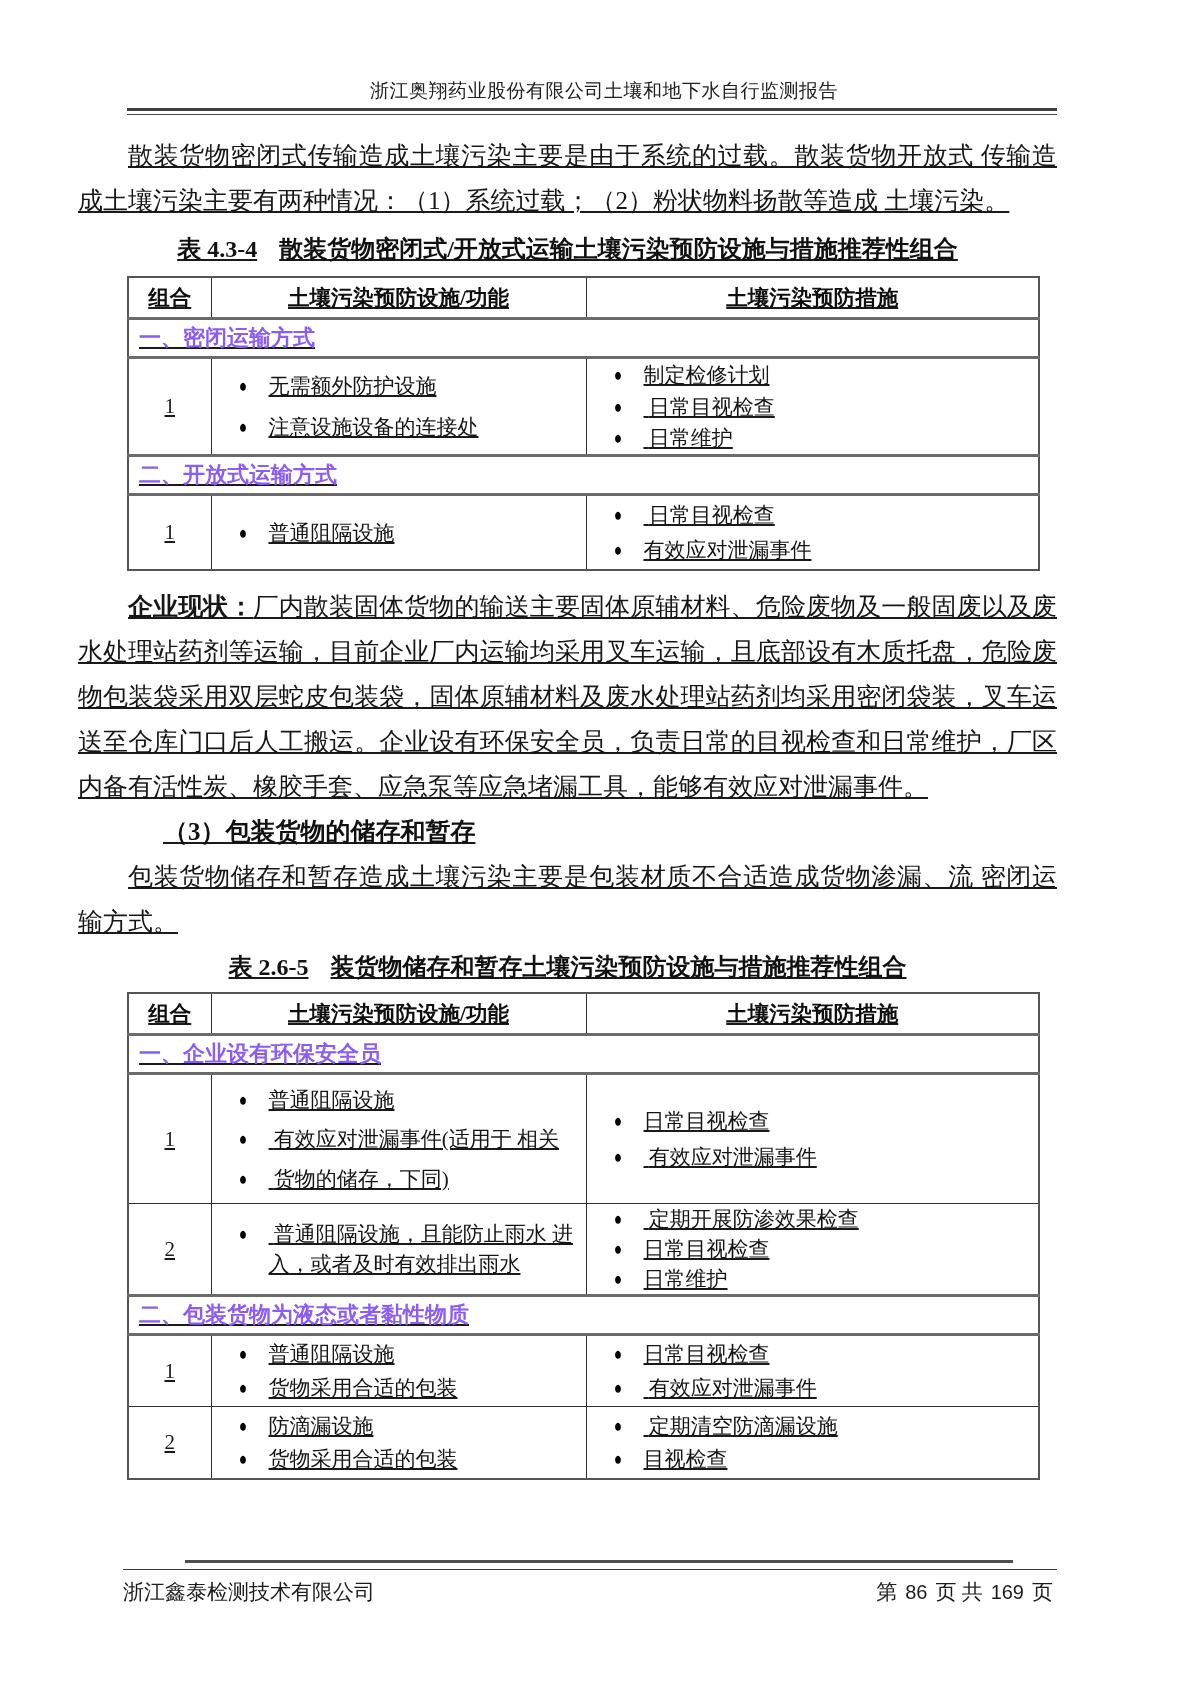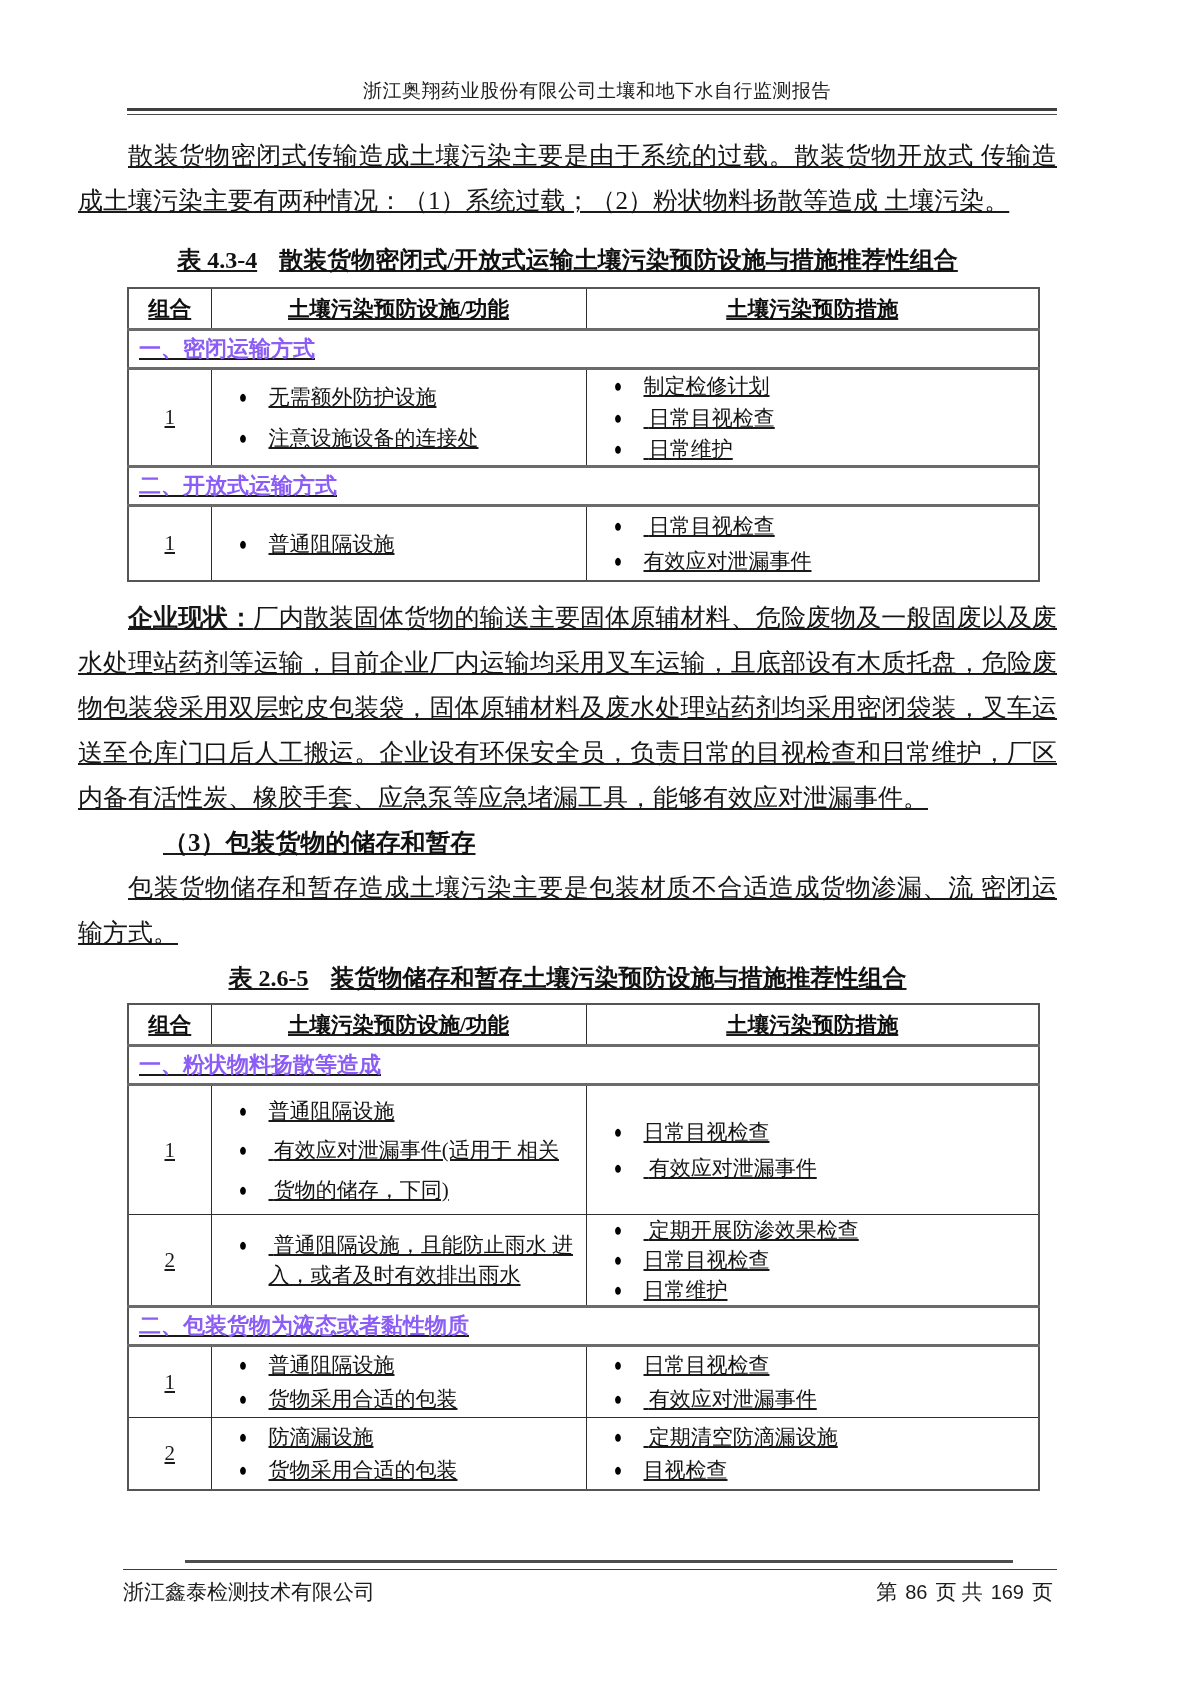--- a/index.html
+++ b/index.html
@@ -7,35 +7,35 @@
     position:relative;
     width:1199px;height:1696px;
     margin:0 auto;
     background:#ffffff;
     font-family:"Liberation Serif","DejaVu Serif",serif;
     color:#1a1a1a;
     overflow:hidden;
   }
   
   .pagehead-title{
-    position:absolute;top:78px;left:132px;width:930px;
+    position:absolute;top:78px;left:139px;width:930px;
     text-align:center;font-size:19px;letter-spacing:.5px;color:#202020;
   }
   .pagehead-rule{
     position:absolute;top:108px;left:127px;width:930px;height:3px;
     border-top:3px solid #3f3f3f;border-bottom:1.5px solid #4a4a4a;
   }
   
   .content{position:absolute;top:133px;left:78px;width:979px;text-decoration:underline;}
   .para{font-size:25px;line-height:45px;text-align:justify;text-indent:2em;color:#161616;}
   .h3line{font-size:25px;line-height:45px;font-weight:bold;text-indent:3.4em;color:#111;}
   .b{font-weight:bold;}
   .capt{text-align:center;font-weight:bold;font-size:24px;line-height:34px;color:#111;}
   .capt .lbl{margin-right:22px;}
-  .capt1{margin:20px 0 10px;}
+  .capt1{margin:9px 0 10px;}
   .capt2{margin:6px 0 8px;}
   .gap13{height:13px;}
   
   table.t{
     border-collapse:collapse;table-layout:fixed;
     width:911px;margin-left:49px;
     font-size:21px;border:2px solid #555;
   }
   table.t td{border:1px solid #2e2e2e;padding:0;vertical-align:middle;}
   col.c1{width:83px}col.c2{width:375px}col.c3{width:453px}
@@ -152,21 +152,21 @@
           <col class="c3">
         </colgroup>
       <tbody>
         <tr class="hdr">
           <td>组合</td>
           <td>土壤污染预防设施/功能</td>
           <td>土壤污染预防措施</td>
         </tr>
 
         <tr class="sec">
-          <td colspan="3">一、粉状物料扬散等造成</td>
+          <td colspan="3">一、企业设有环保安全员</td>
         </tr>
 
         <tr>
           <td class="combo">1</td>
           <td>
             <div class="vflex spread" style="height:128px">
               <div class="bi"><span class="blt">●</span><span class="txt">普通阻隔设施</span></div>
               <div class="bi"><span class="blt">●</span><span class="txt"> 有效应对泄漏事件(适用于 相关</span></div>
               <div class="bi"><span class="blt">●</span><span class="txt"> 货物的储存，下同)</span></div>
             </div>

